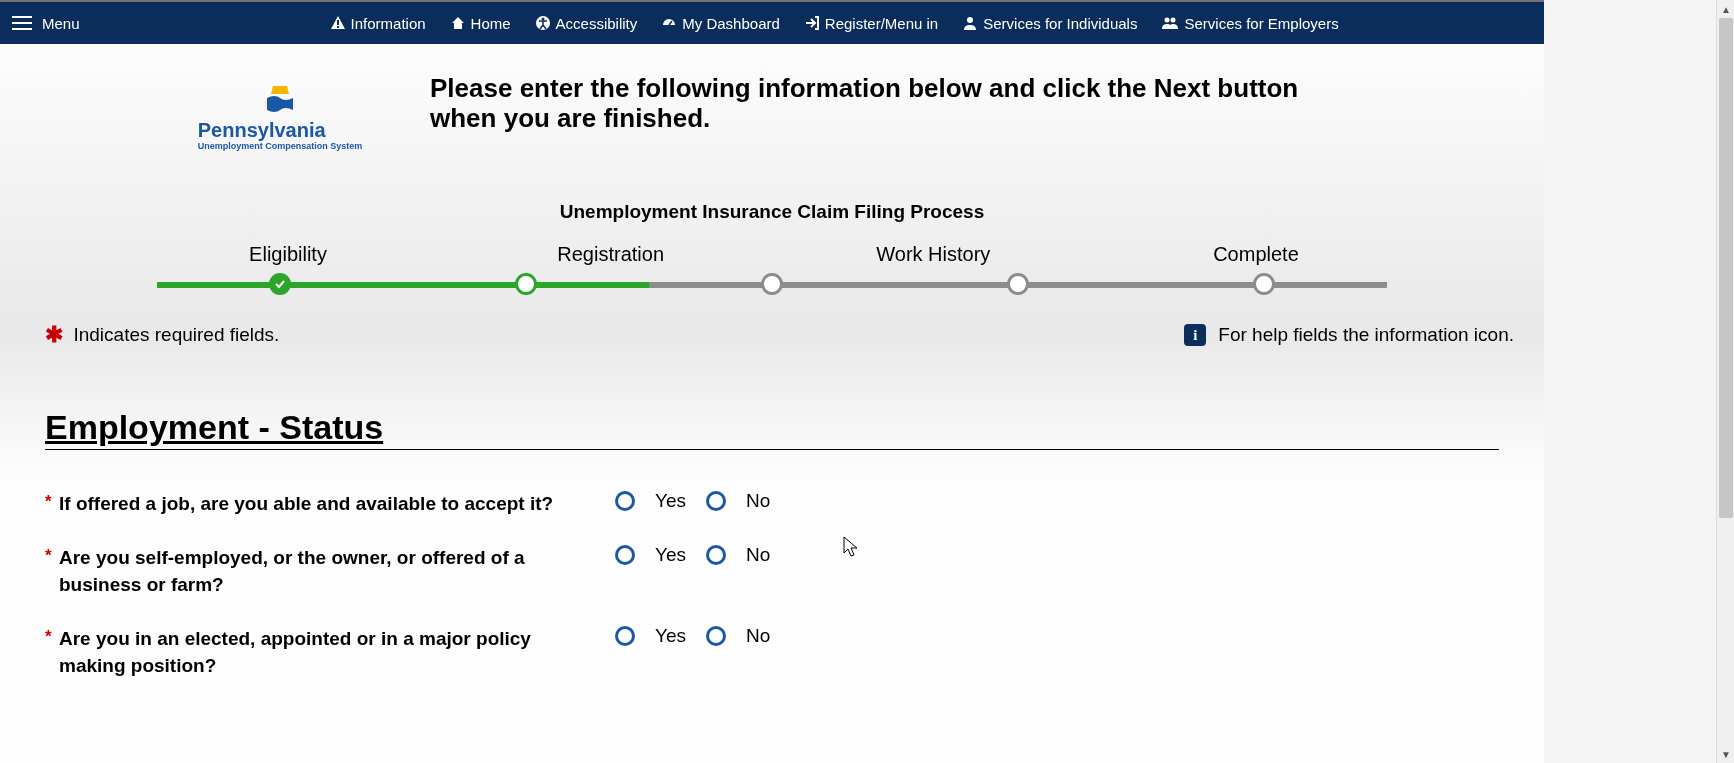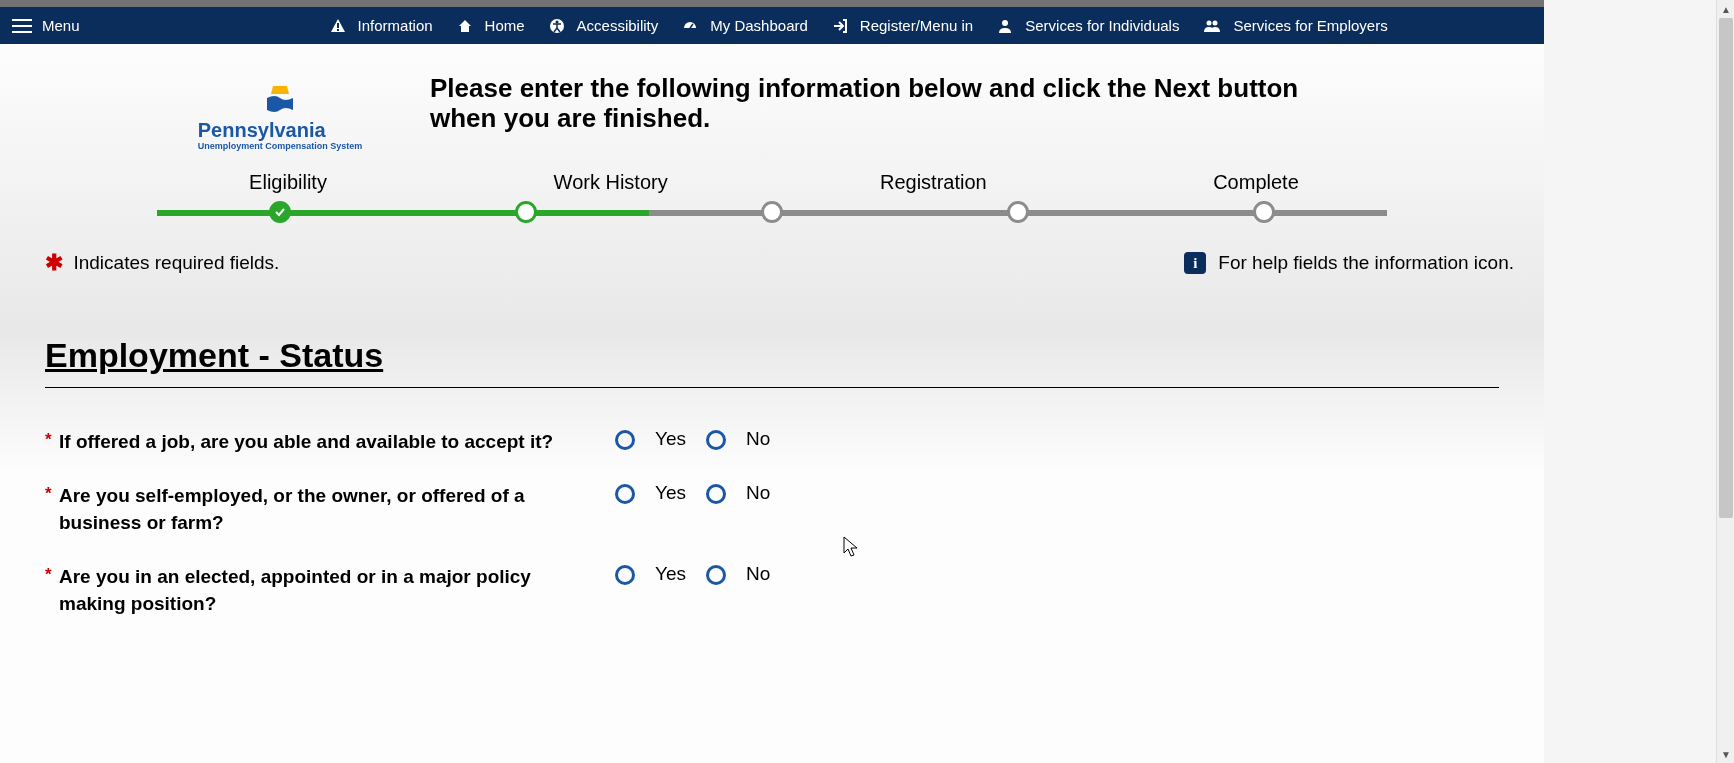--- a/index.html
+++ b/index.html
@@ -9,21 +9,21 @@
     width: 1734px;
     height: 763px;
     position: relative;
     background: #f5f5f5;
     overflow: hidden;
   }
   
   .topbar {
     height: 44px;
     background: #0b2d5b;
-    border-top: 7px solid #737373;
+    border-top: 2px solid #737373;
     display: flex;
     align-items: center;
     color: #fff;
     font-size: 15px;
     padding: 0 12px;
     width: 1544px;
   }
   .menu-left {
     display: flex;
     align-items: center;
@@ -43,21 +43,21 @@
   }
   .nav-links {
     display: flex;
     align-items: center;
     gap: 24px;
     margin-left: 50px;
   }
   .nav-item {
     display: flex;
     align-items: center;
-    gap: 12px;
+    gap: 5px;
     cursor: pointer;
     white-space: nowrap;
   }
   .nav-icon svg { display: block; }
   
   .page {
     width: 1544px;
     height: 719px;
     background: linear-gradient(#fdfdfd, #e8e8e8 40%, #fdfdfd 60%);
     padding: 0;
@@ -211,21 +211,21 @@
     font-size: 15px;
   }
   
   .section-title {
     font-family: Arial, sans-serif;
     font-size: 34px;
     font-weight: 700;
     text-decoration: underline;
     margin: 60px 45px 0 45px;
     border-bottom: 1px solid #000;
-    padding-bottom: 12px;
+    padding-bottom: 2px;
   }
   .questions {
     margin: 40px 45px 0 45px;
   }
   .q-row {
     display: flex;
     align-items: flex-start;
     gap: 30px;
     margin-bottom: 26px;
   }
@@ -239,21 +239,21 @@
   }
   .q-label .req {
     color: #cc0000;
     position: absolute;
     left: 0;
     top: 0;
     font-size: 17px;
   }
   .q-opts {
     display: flex;
-    align-items: flex-end;
+    align-items: center;
     gap: 20px;
     font-size: 19px;
     padding-top: 0px;
   }
   .radio {
     width: 20px;
     height: 20px;
     border: 3px solid #1a57a5;
     border-radius: 50%;
     display: inline-block;
@@ -392,26 +392,27 @@
           </svg>
         </div>
         <div class="logo-text">
           <span class="logo-title">Pennsylvania</span>
           <span class="logo-sub">Unemployment Compensation System</span>
         </div>
       </div>
       <div class="instruction">Please enter the following information below and click the Next button when you are finished.</div>
     </div>
 
+    <div class="progress-title">Unemployment Insurance Claim Filing Process</div>
 
     <div class="progress-wrap">
       <div class="step-labels">
         <span>Eligibility</span>
+        <span>Registration</span>
         <span>Work History</span>
-        <span>Registration</span>
         <span>Complete</span>
       </div>
       <div class="track">
         <div class="bar-grey"></div>
         <div class="bar-green"></div>
         <div class="node complete n1">
           <svg width="12" height="12" viewBox="0 0 12 12">
               <path fill="none" stroke="#fff" stroke-width="2" d="M2 6 L5 9 L10 3"></path>
             </svg>
         </div>

